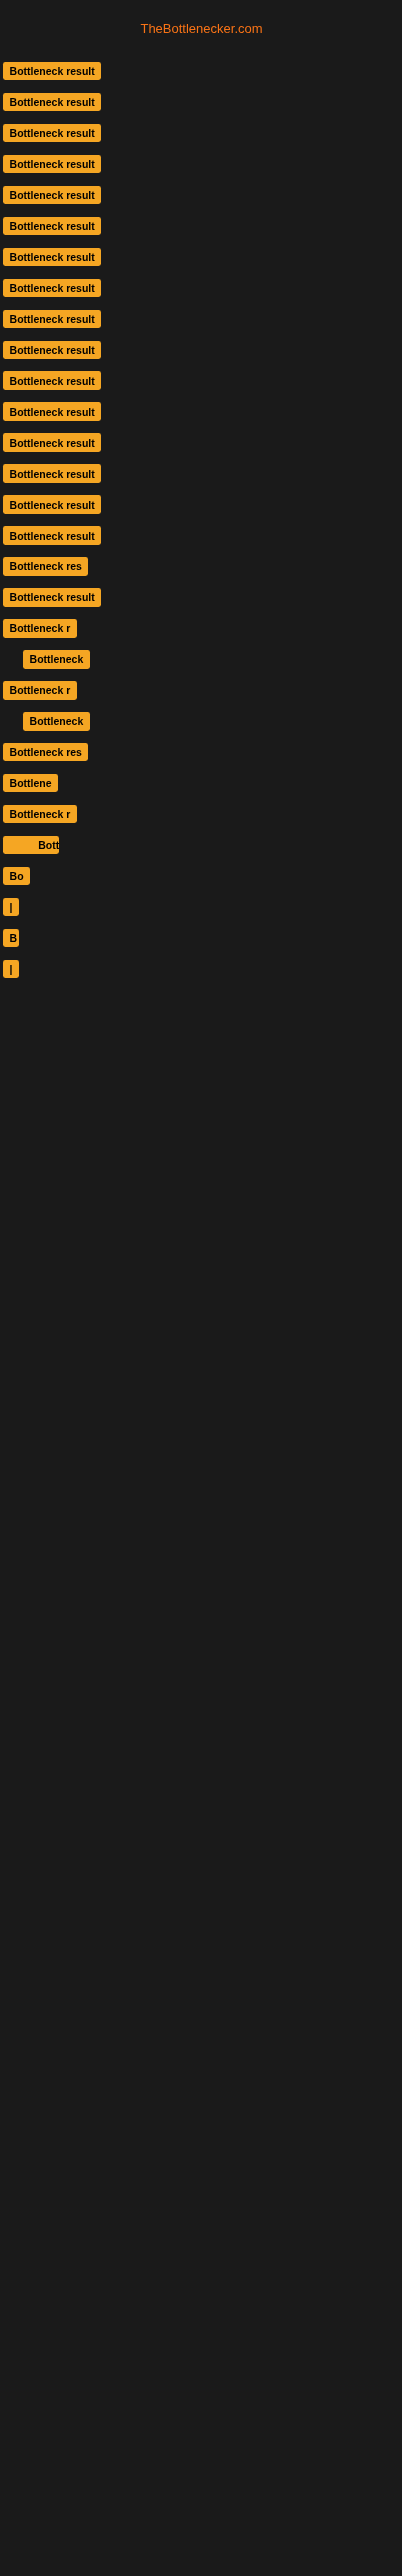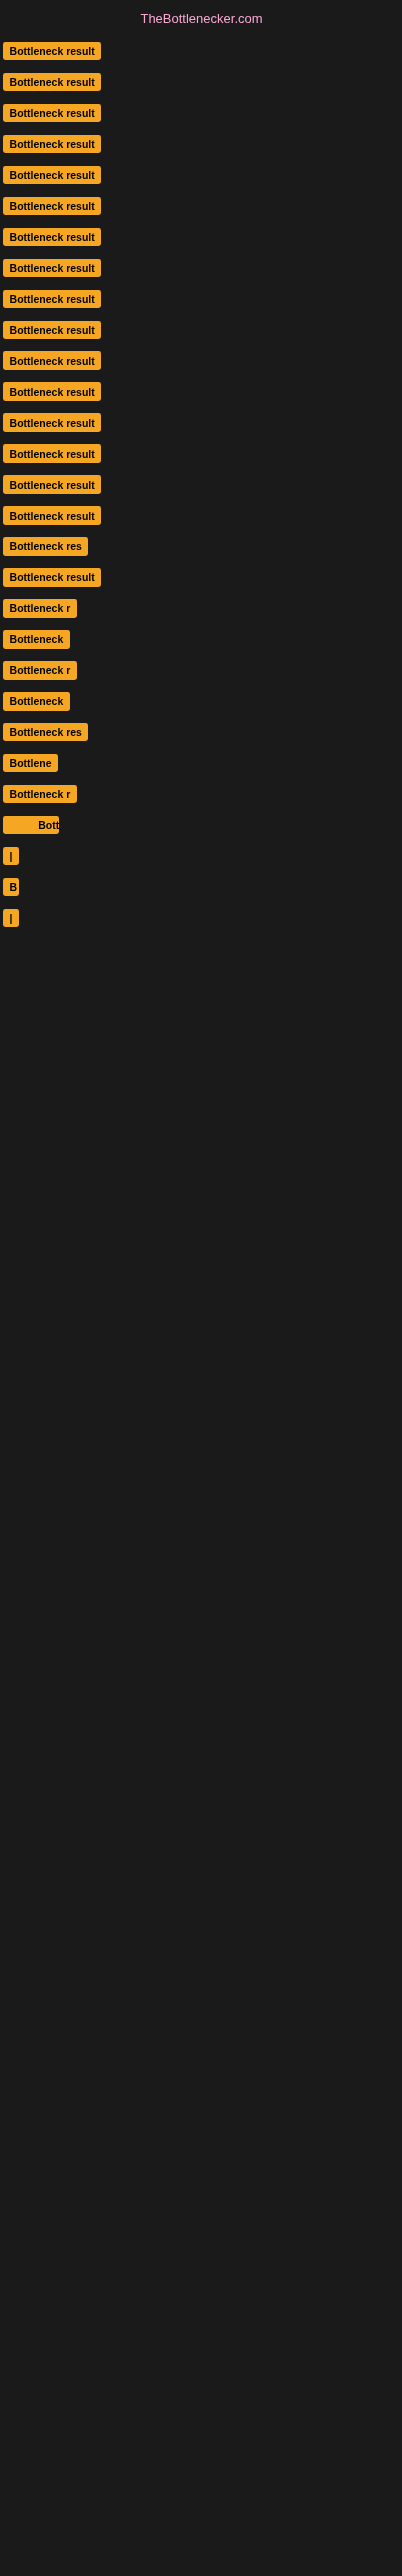--- a/index.html
+++ b/index.html
@@ -11,23 +11,23 @@
     body {
       background-color: #1a1a1a;
       width: 403px;
       min-height: 2576px;
       font-family: Arial, sans-serif;
       position: relative;
     }
 
     .site-title {
       text-align: center;
-      color: #f9a8d4;
+      color: #f97316;
       font-size: 13px;
-      padding: 11px 0;
+      padding: 21px 0;
       font-weight: normal;
     }
 
     .bottleneck-badge {
       background-color: #f5a623;
       color: #000;
       font-size: 10.5px;
       font-weight: bold;
       padding: 3.2px 6.4px;
       border-radius: 2.4px;
@@ -37,21 +37,21 @@
 
     .row {
       padding: 4.8px 3.2px;
       display: block;
     }
 
     
     .w-full { max-width: 161px; overflow: hidden; }
     .w-large { max-width: 149px; overflow: hidden; }
     .w-medium { max-width: 129px; overflow: hidden; }
-    .w-small { max-width: 105px; overflow: hidden; }
+    .w-small { max-width: 105px; overflow: hidden; margin-left: 20px; }
     .w-xsmall { max-width: 81px; overflow: hidden; }
     .w-tiny { max-width: 56px; overflow: hidden; padding-left: 35px; }
     .w-xtiny { max-width: 32px; overflow: hidden; }
     .w-micro { max-width: 16px; overflow: hidden; }
   </style>
 </head>
 <body>
 
 <div class="site-title">TheBottlenecker.com</div>
 
@@ -75,17 +75,18 @@
     <div class="row"><span class="bottleneck-badge w-large">Bottleneck res</span></div>
     <div class="row"><span class="bottleneck-badge w-full">Bottleneck result</span></div>
     <div class="row"><span class="bottleneck-badge w-medium">Bottleneck r</span></div>
     <div class="row"><span class="bottleneck-badge w-small">Bottleneck</span></div>
     <div class="row"><span class="bottleneck-badge w-medium">Bottleneck r</span></div>
     <div class="row"><span class="bottleneck-badge w-small">Bottleneck</span></div>
     <div class="row"><span class="bottleneck-badge w-large">Bottleneck res</span></div>
     <div class="row"><span class="bottleneck-badge w-xsmall">Bottlene</span></div>
     <div class="row"><span class="bottleneck-badge w-medium">Bottleneck r</span></div>
     <div class="row"><span class="bottleneck-badge w-tiny">Bott</span></div>
+    <div class="row"><span class="bottleneck-badge w-xtiny">Bo</span></div>
     <div class="row"><span class="bottleneck-badge w-micro">|</span></div>
     <div class="row"><span class="bottleneck-badge w-micro">B</span></div>
     <div class="row"><span class="bottleneck-badge w-micro">|</span></div>
   </div>
 
 
 </body></html>

